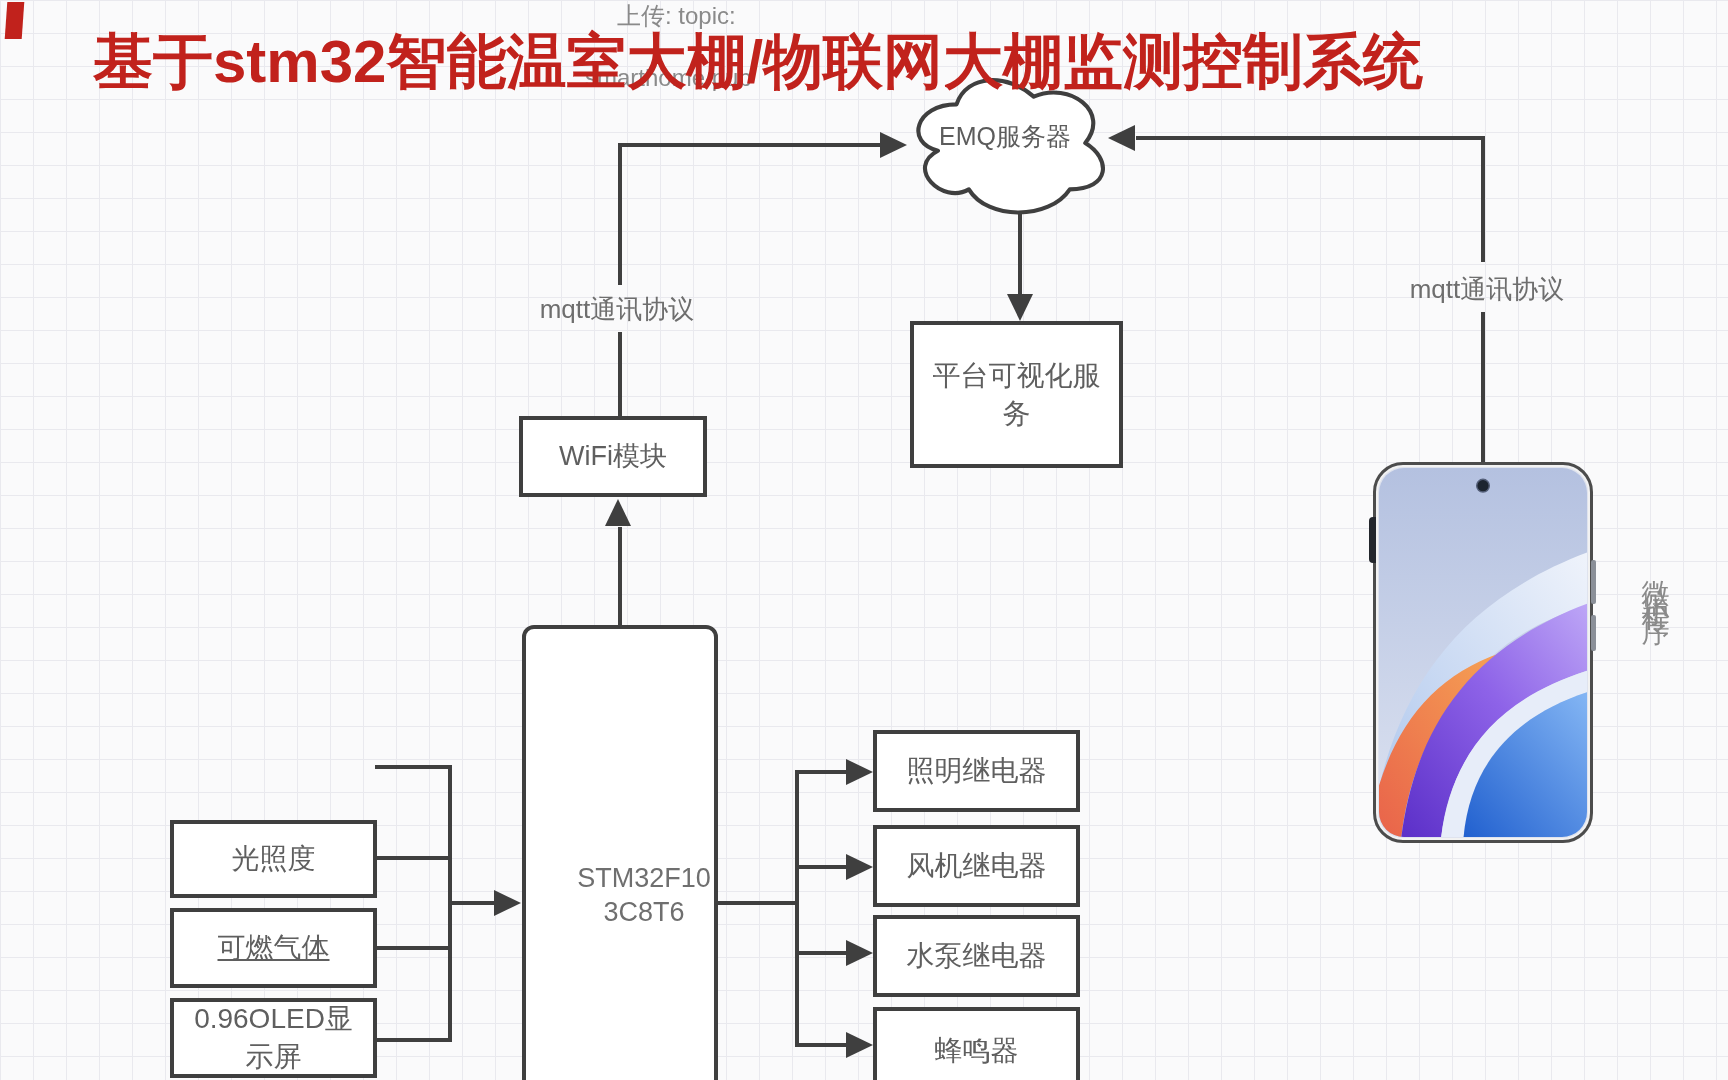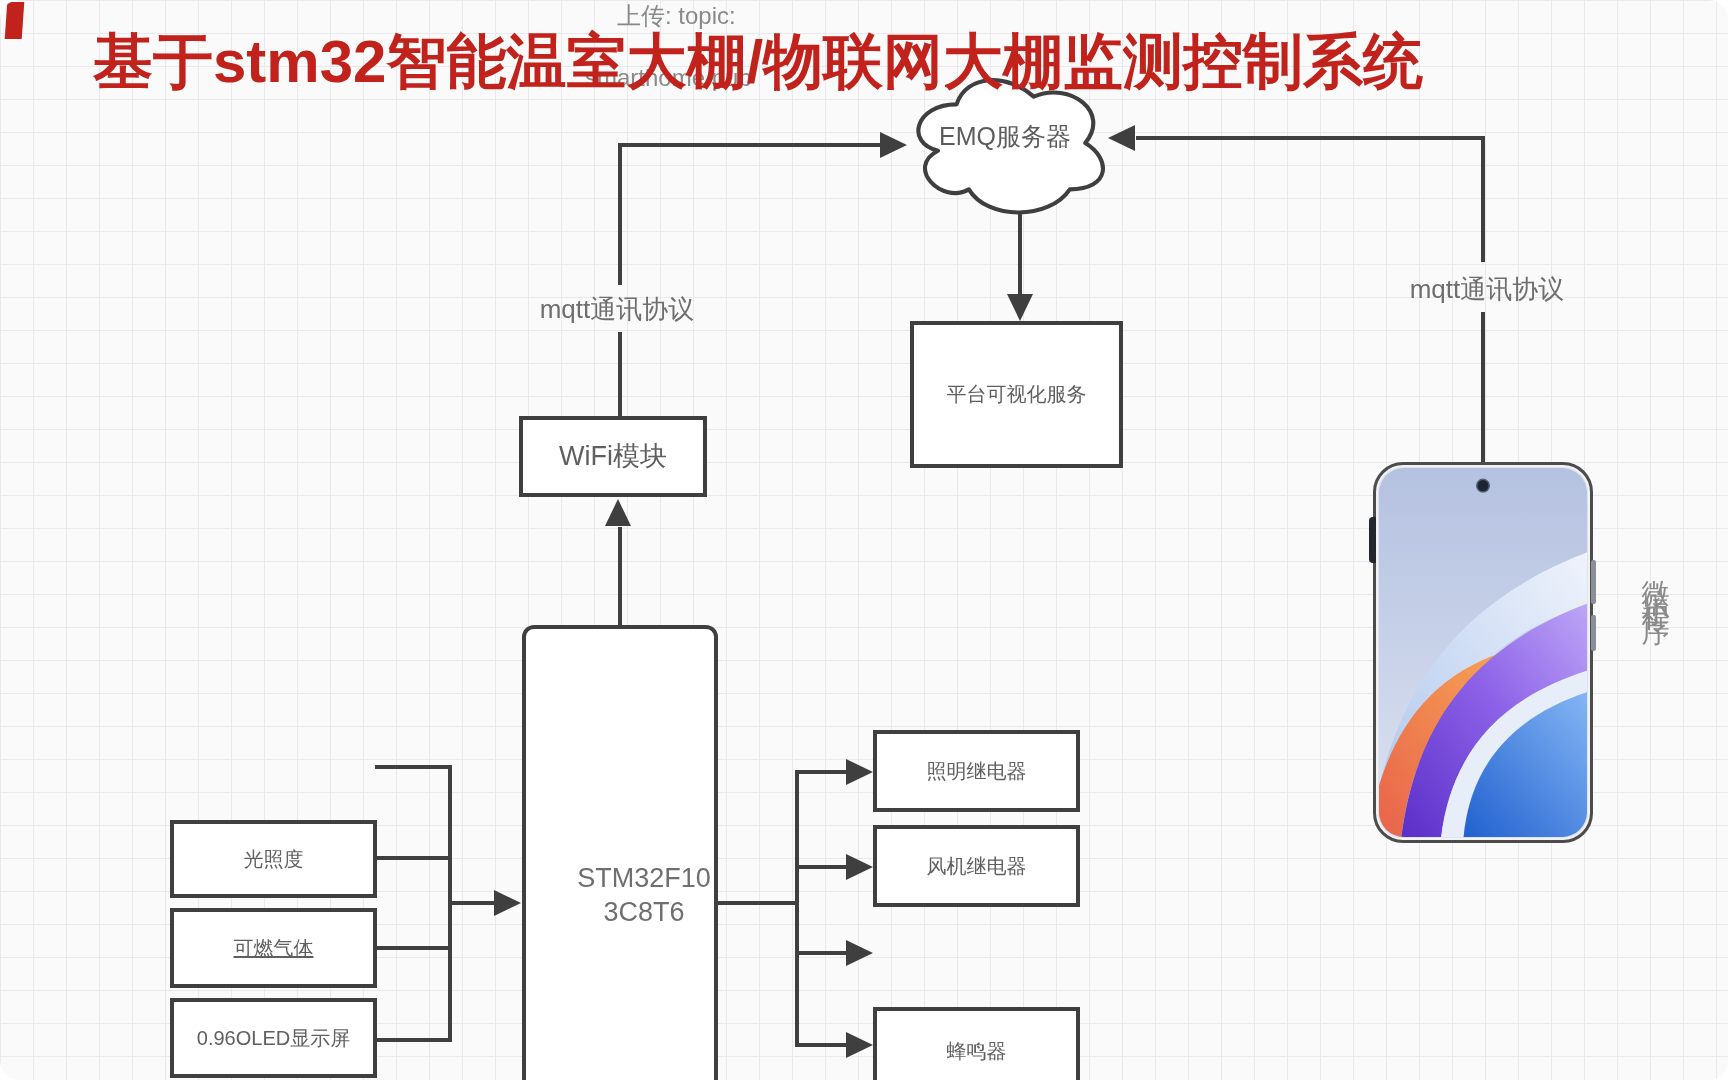--- a/index.html
+++ b/index.html
@@ -4,28 +4,27 @@
 <style>
   html,body{margin:0;padding:0;background:#ffffff;}
   #stage{
     position:relative;width:1728px;height:1080px;overflow:hidden;
     background-color:#fafafb;
     background-image:
       linear-gradient(to right, #e9e9ee 1px, transparent 1px),
       linear-gradient(to bottom, #e9e9ee 1px, transparent 1px);
     background-size:33px 33px;
     font-family:"Liberation Sans","DejaVu Sans",sans-serif;
-    border-radius:20px;
   }
   .abs{position:absolute;}
   
   .dbox{
     position:absolute;box-sizing:border-box;border:4px solid #3f3f3f;background:#fff;
     display:flex;align-items:center;justify-content:center;text-align:center;
-    color:#5f5f5f;font-size:20px;line-height:1.35;z-index:4;
+    color:#5f5f5f;font-size:28px;line-height:1.35;z-index:4;
   }
   .dbox .wrap{display:inline-block;}
   
   .hline,.vline{position:absolute;background:#3f3f3f;z-index:3;}
   .hline{height:4px;}
   .vline{width:4px;}
   
   .tri{position:absolute;width:0;height:0;z-index:3;}
   .tri-r{border-top:13px solid transparent;border-bottom:13px solid transparent;border-left:27px solid #3f3f3f;}
   .tri-l{border-top:13px solid transparent;border-bottom:13px solid transparent;border-right:27px solid #3f3f3f;}
@@ -95,20 +94,23 @@
   </div>
   <div class="dbox" style="left:170px;top:998px;width:207px;height:80px;">
     <span class="wrap" style="width:178px;">0.96OLED显示屏</span>
   </div>
 
   <div class="dbox" style="left:873px;top:730px;width:207px;height:82px;">
     <span class="wrap">照明继电器</span>
   </div>
   <div class="dbox" style="left:873px;top:825px;width:207px;height:82px;">
     <span class="wrap">风机继电器</span>
+  </div>
+  <div class="dbox" style="left:873px;top:915px;width:207px;height:82px;">
+    <span class="wrap">水泵继电器</span>
   </div>
   <div class="dbox" style="left:873px;top:1007px;width:207px;height:88px;">
     <span class="wrap">蜂鸣器</span>
   </div>
 
   <div class="vline" style="left:618px;top:145px;height:140px;"></div>
   <div class="vline" style="left:618px;top:332px;height:84px;"></div>
   <div class="hline" style="left:618px;top:143px;width:264px;"></div>
   <div class="tri tri-r" style="left:880px;top:132px;"></div>
   <div class="proto-label" style="left:522px;top:292px;">mqtt通讯协议</div>

